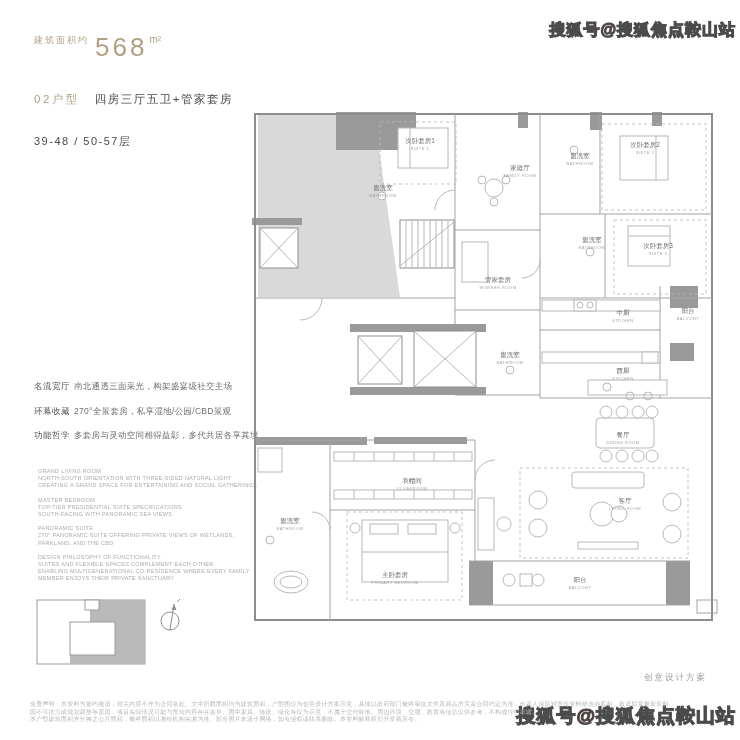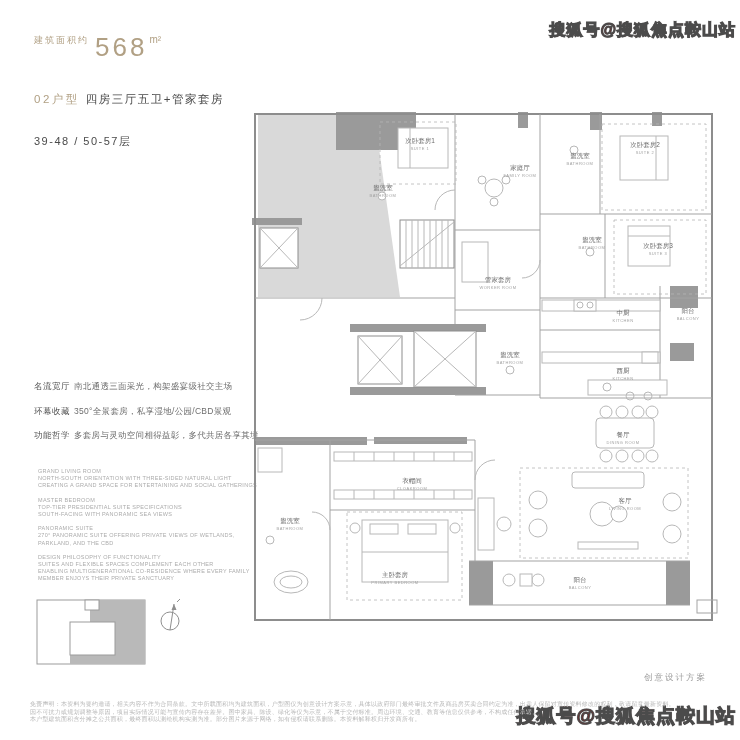--- a/index.html
+++ b/index.html
@@ -5,21 +5,21 @@
   html,body{margin:0;padding:0;background:#fff;}
   #canvas{position:relative;width:740px;height:740px;background:#ffffff;overflow:hidden;
           font-family:"Liberation Sans","DejaVu Sans",sans-serif;}
   .abs{position:absolute;}
 
   
   #area-row{left:34px;top:34px;display:flex;align-items:flex-start;color:#b1a084;}
   #area-prefix{font-size:9px;letter-spacing:2px;margin-bottom:7px;}
   #area-value{font-size:26px;letter-spacing:3px;line-height:1;margin:0 2px 0 6px;font-weight:400;}
   #area-unit{font-size:10px;margin-bottom:6px;}
-  #type-row{left:34px;top:92px;display:flex;align-items:baseline;gap:6px;}
+  #type-row{left:34px;top:92px;display:flex;align-items:baseline;gap:15px;}
   #type-code{color:#b1a084;font-size:11.5px;letter-spacing:2.5px;}
   #type-desc{color:#4a4a4a;font-size:11.5px;letter-spacing:1.5px;}
   #floors{left:34px;top:113px;color:#4a4a4a;font-size:11px;letter-spacing:1.5px;margin-top:21px;}
 
   
   .wm{color:#7f1d1d;-webkit-text-stroke:1.1px #4b4b4b;text-shadow:0 0 1px #4b4b4b;
       font-weight:bold;letter-spacing:1px;white-space:nowrap;text-align:center;}
   #wm-top{right:4px;top:20px;font-size:16px;}
   #wm-bottom{right:4px;top:703px;font-size:19px;}
 
@@ -75,21 +75,21 @@
   <div class="abs wm" id="wm-top">搜狐号@搜狐焦点鞍山站</div>
   <div class="abs wm" id="wm-bottom">搜狐号@搜狐焦点鞍山站</div>
 
   <div class="abs" id="features-cn">
       <div class="fcn-row">
         <span class="fcn-title">名流宽厅</span>
         <span class="fcn-desc">南北通透三面采光，构架盛宴级社交主场</span>
       </div>
       <div class="fcn-row">
         <span class="fcn-title">环幕收藏</span>
-        <span class="fcn-desc">350°全景套房，私享湿地/公园/CBD景观</span>
+        <span class="fcn-desc">270°全景套房，私享湿地/公园/CBD景观</span>
       </div>
       <div class="fcn-row">
         <span class="fcn-title">功能哲学</span>
         <span class="fcn-desc">多套房与灵动空间相得益彰，多代共居各享其境</span>
       </div>
     </div>
 
   <div class="abs" id="features-en">
       <div class="fen-block">
         <div class="fen-line">GRAND LIVING ROOM</div>

